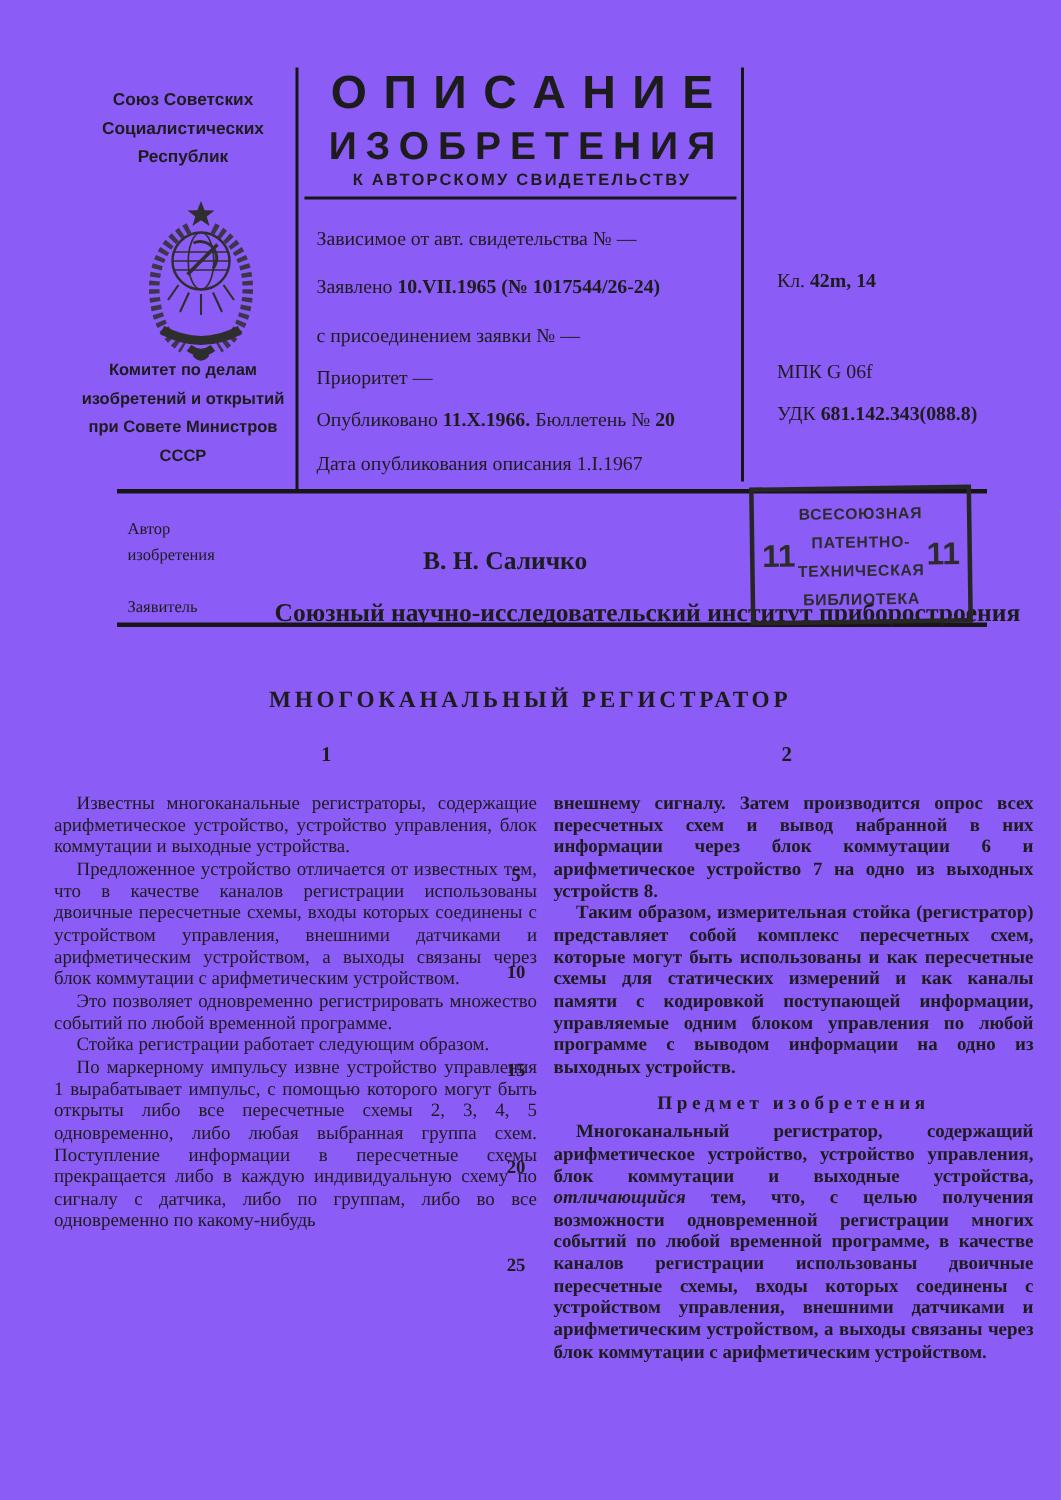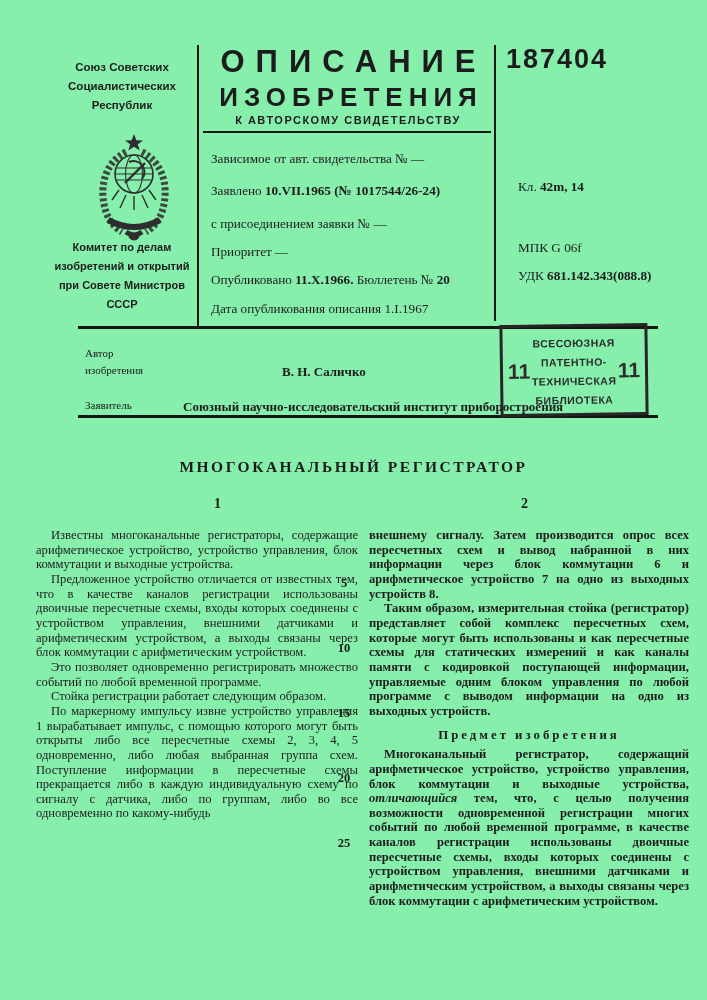--- a/index.html
+++ b/index.html
@@ -1,18 +1,18 @@
 <!DOCTYPE html>
 <html><head>
 <meta charset="utf-8">
 <style>
   html,body{margin:0;padding:0;background:#888;}
   .page{
     position:relative;width:707px;height:1000px;margin:0 auto;
-    background:#86efac;color:#1c1c1c;overflow:hidden;
+    background:#8b5cf6;color:#1c1c1c;overflow:hidden;
     font-family:"Liberation Serif", serif;
   }
   .abs{position:absolute;}
   .vrule{position:absolute;width:2px;background:#161616;}
   .hrule{position:absolute;height:3px;background:#161616;}
 
   
   .union{left:48px;top:58px;width:148px;text-align:center;
     font-family:"Liberation Sans",sans-serif;font-weight:bold;
     font-size:11.5px;line-height:19px;}
@@ -35,21 +35,21 @@
     font-weight:bold;font-size:27px;letter-spacing:2px;}
 
   
   .meta{font-size:13.2px;white-space:nowrap;text-align:center;}
   .meta b{font-weight:bold;}
   .m-left{left:211px;}
   .m-right{left:518px;}
 
   
   .lbl{font-size:11px;}
-  .bname{font-weight:bold;font-size:13px;white-space:nowrap;}
+  .bname{font-weight:bold;font-size:17px;white-space:nowrap;}
 
   
   .stamp{left:500px;top:324px;width:148px;height:92px;border:3px solid #262626;
     transform:rotate(-0.8deg);box-sizing:border-box;color:#2c2c2c;}
   .stamp-lines{position:absolute;left:22px;right:22px;top:7px;text-align:center;
     font-family:"Liberation Sans",sans-serif;font-weight:bold;
     font-size:10.5px;line-height:19px;letter-spacing:0.5px;}
   .stamp-num{position:absolute;top:32px;font-family:"Liberation Sans",sans-serif;
     font-weight:bold;font-size:21px;}
   .stamp-num.l{left:5px;} .stamp-num.r{right:5px;}
@@ -114,21 +114,20 @@
   <div class="abs committee">
     <div>Комитет по делам</div>
     <div>изобретений и открытий</div>
     <div>при Совете Министров</div>
     <div>СССР</div>
   </div>
 
   <div class="abs mast1">ОПИСАНИЕ</div>
   <div class="abs mast2">ИЗОБРЕТЕНИЯ</div>
   <div class="abs mast3">К АВТОРСКОМУ СВИДЕТЕЛЬСТВУ</div>
-  <div class="abs patnum">187404</div>
 
   <div class="abs meta m-left" style="top:151px;">Зависимое от авт. свидетельства №  —</div>
   <div class="abs meta m-left" style="top:183px;"><span>Заявлено </span><b>10.VII.1965 (№ 1017544/26-24)</b></div>
   <div class="abs meta m-left" style="top:216px;">с присоединением заявки №  —</div>
   <div class="abs meta m-left" style="top:244px;">Приоритет  —</div>
   <div class="abs meta m-left" style="top:272px;"><span>Опубликовано </span><b>11.X.1966.</b><span> Бюллетень № </span><b>20</b></div>
   <div class="abs meta m-left" style="top:301px;">Дата опубликования описания 1.I.1967</div>
 
   <div class="abs meta m-right" style="top:179px;"><span>Кл. </span><b>42m, 14</b></div>
   <div class="abs meta m-right" style="top:240px;"><span>МПК </span><span>G 06f</span></div>

